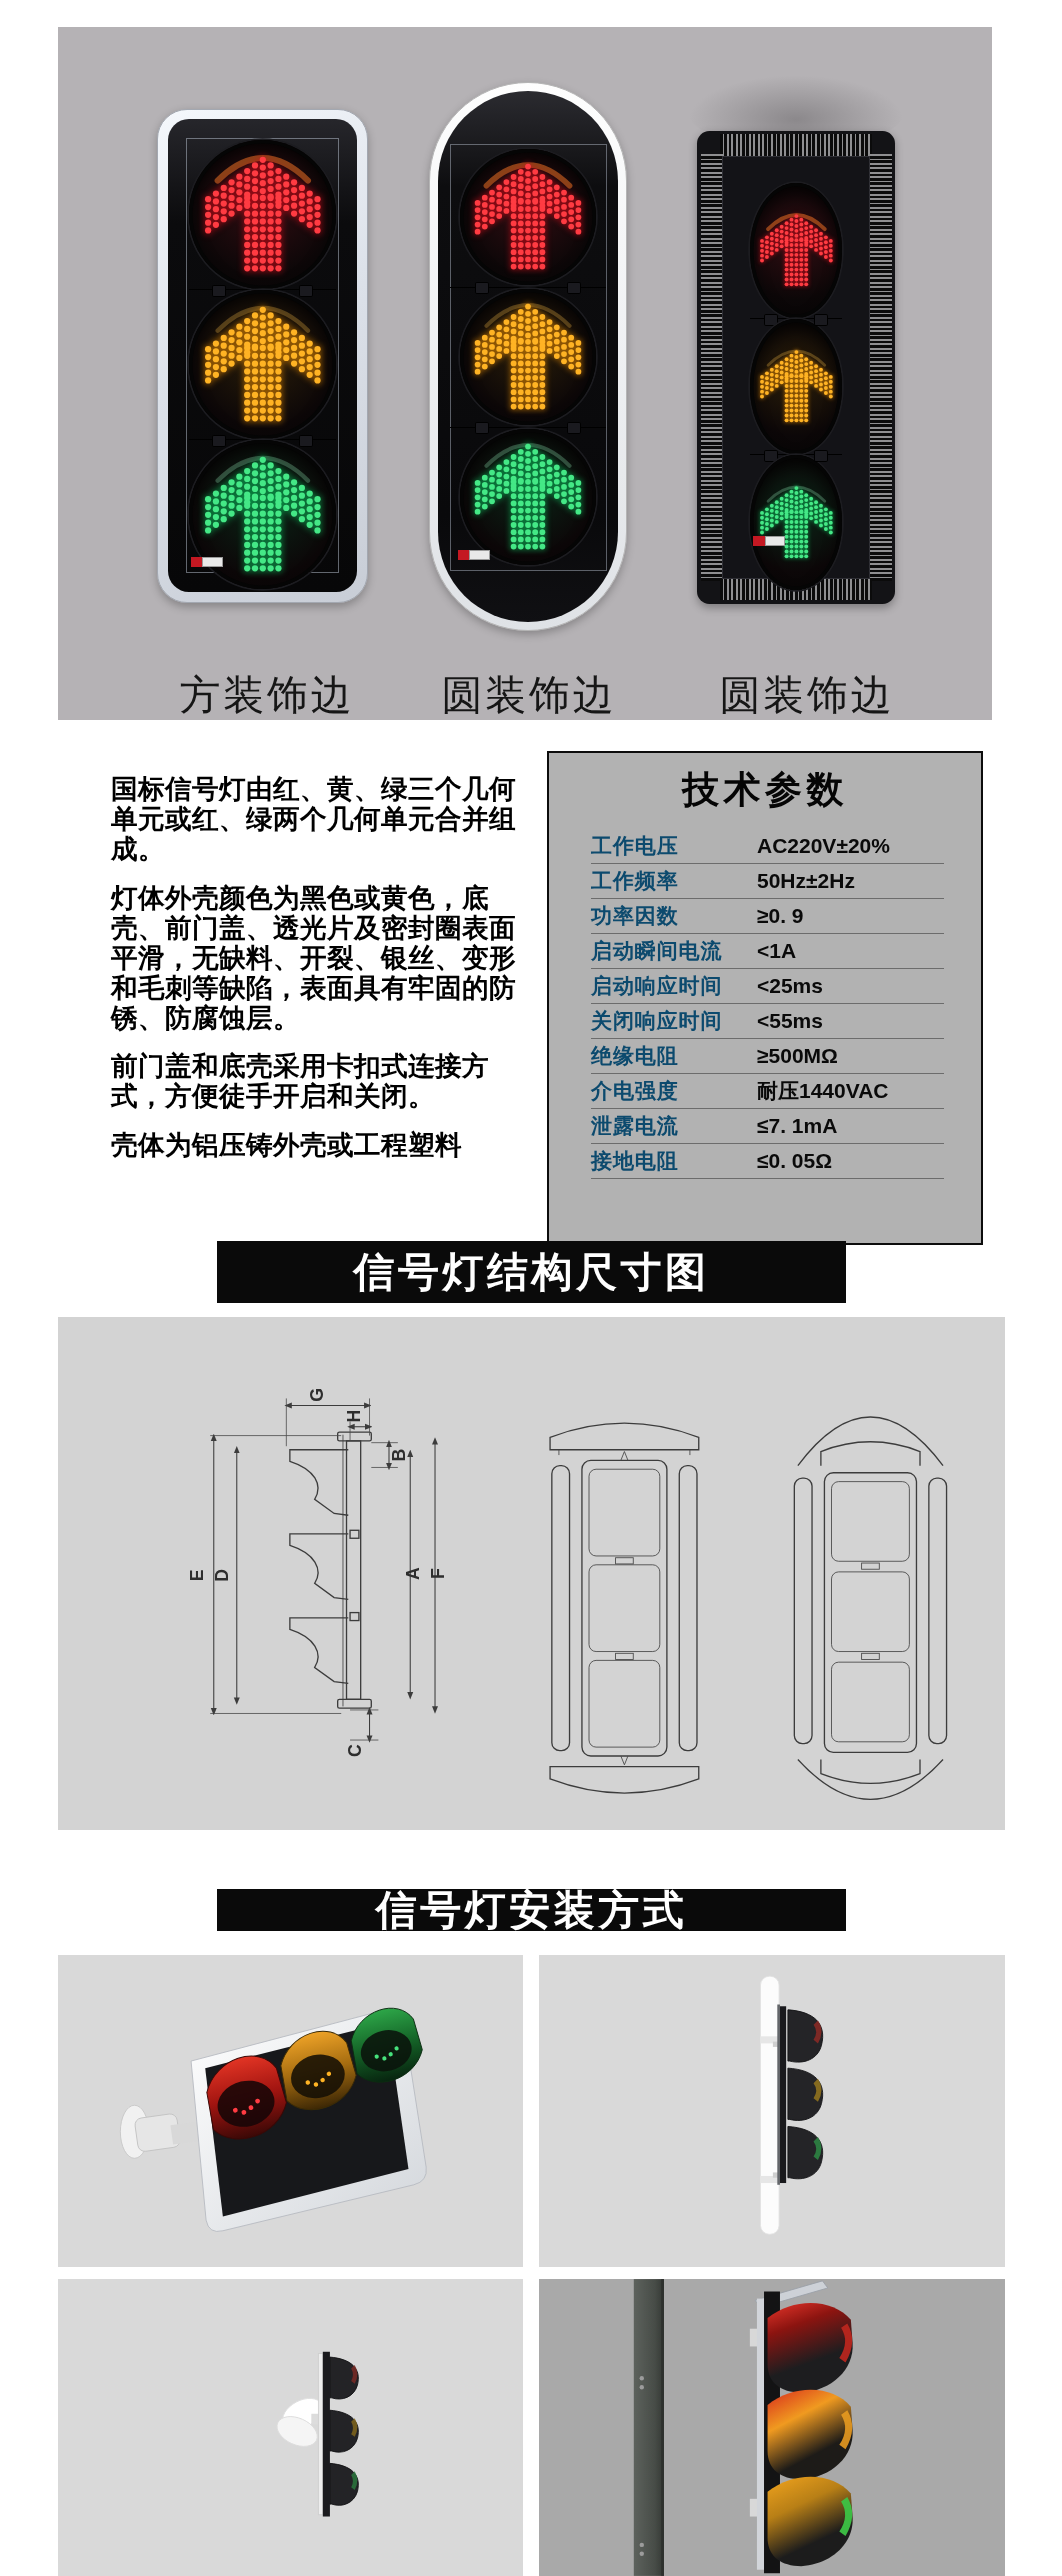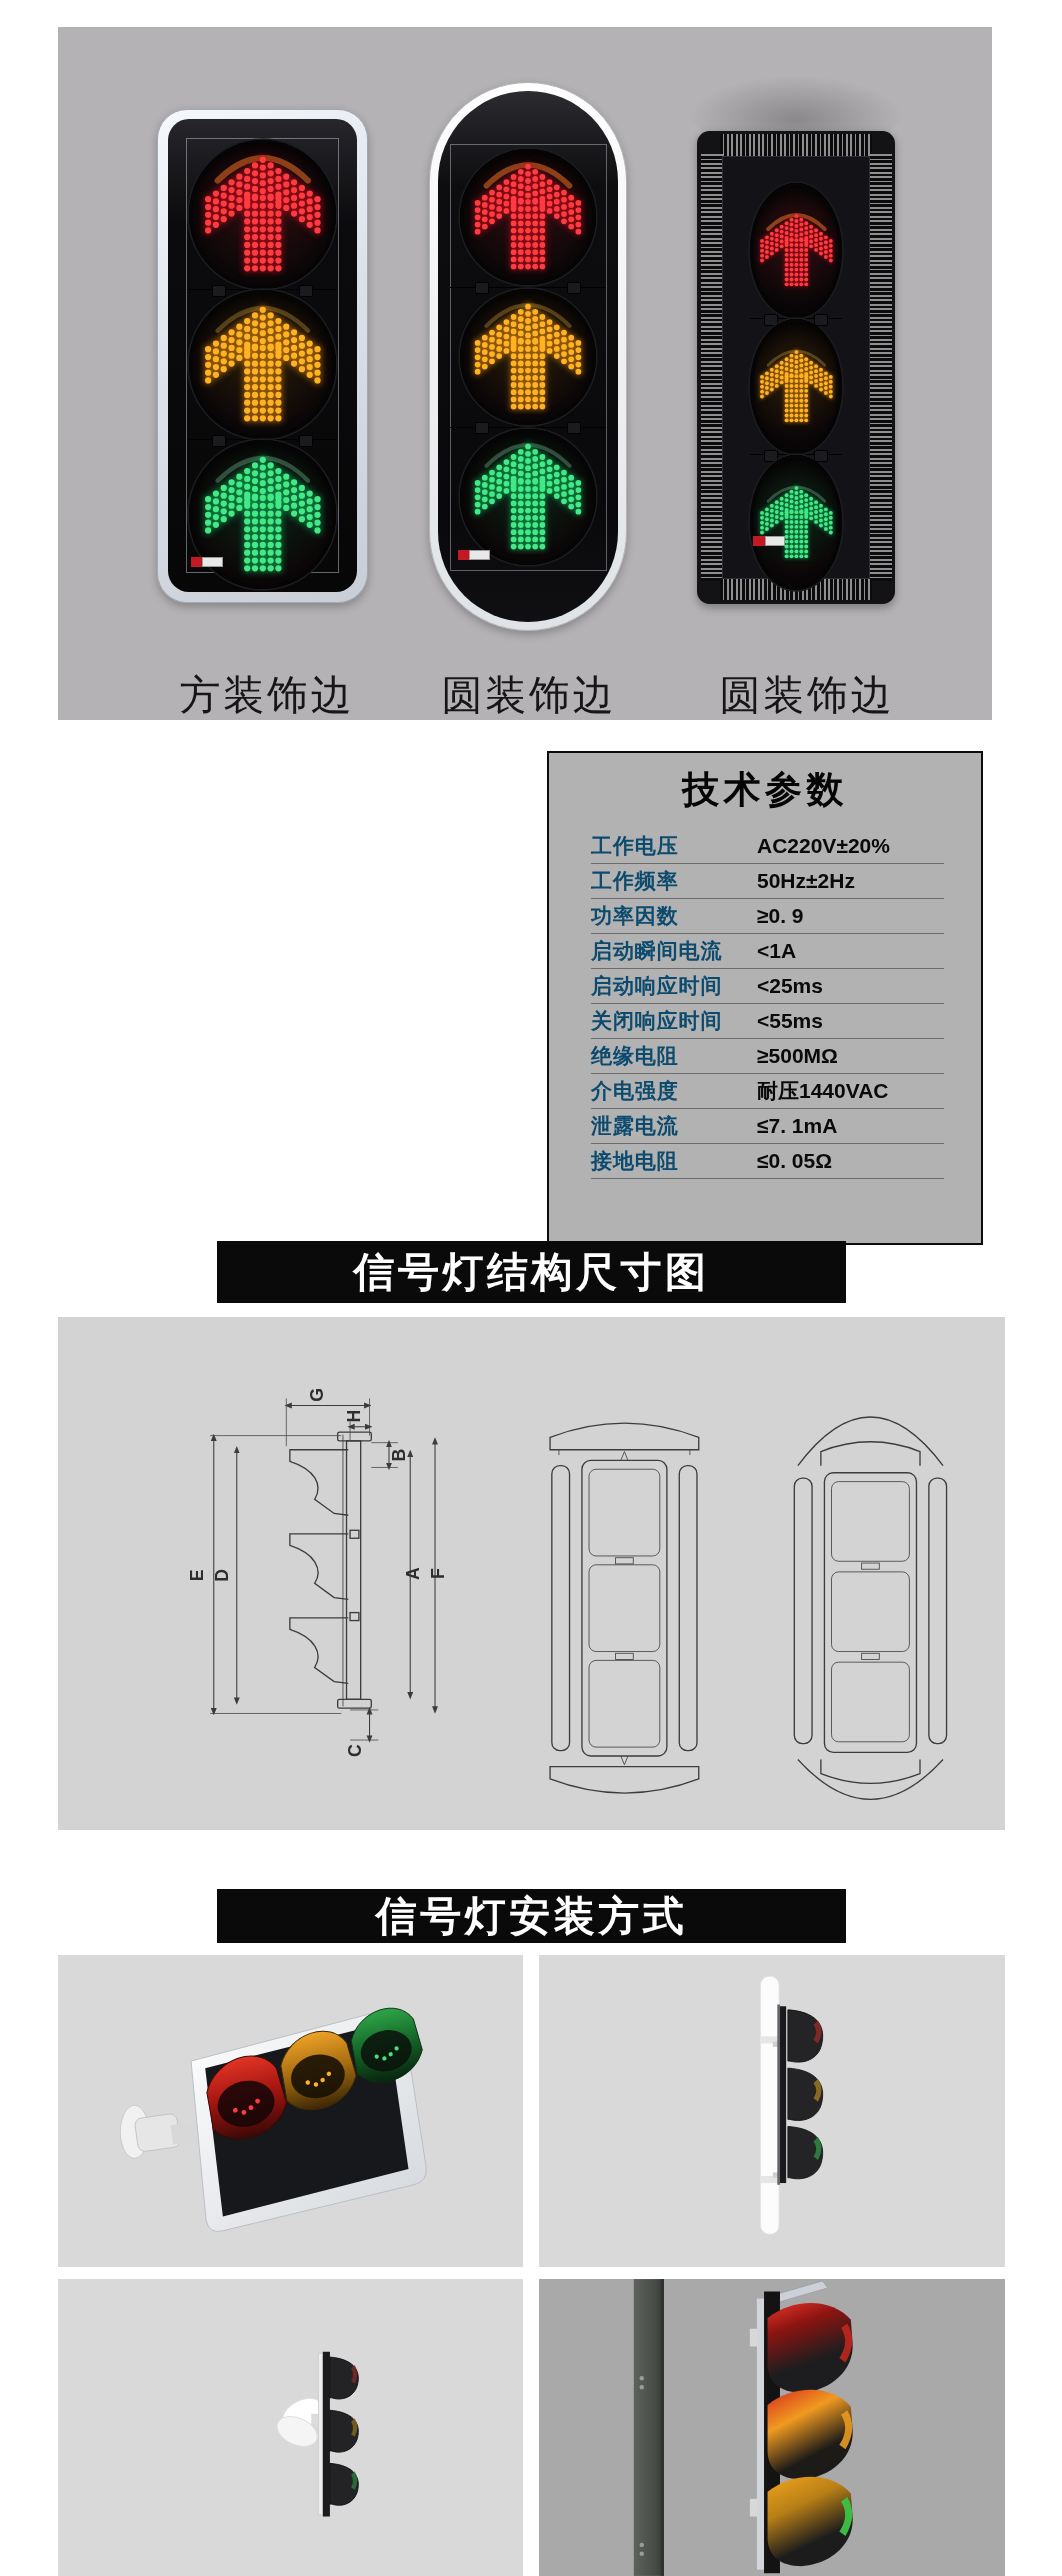--- a/index.html
+++ b/index.html
@@ -74,21 +74,21 @@
   .spec-title{margin-top:12.4px;text-align:center;font-size:37px;font-weight:700;letter-spacing:4.4px;color:#050505;}
   .spec-rows{position:absolute;left:0;right:0;top:76px;}
   .spec-row{height:35px;margin:0 37px 0 42px;display:flex;align-items:center;border-bottom:0.9px solid #6c6c6c;}
   .spec-label{width:166px;font-size:21px;font-weight:700;color:#0c4a6e;letter-spacing:0.9px;}
   .spec-value{font-size:21px;font-weight:700;color:#0a0a0a;text-align:center;}
 
   
   .banner{position:absolute;left:217px;width:629px;background:var(--banner_bg,#0a0a0a);
     display:flex;align-items:center;justify-content:center;}
   .banner-structure{top:1241px;height:62px;}
-  .banner-install{top:1889px;height:54px;text-align:right;}
+  .banner-install{top:1889px;height:42px;text-align:right;}
   .banner span{color:var(--banner_text,#ffffff);font-size:41px;font-weight:700;letter-spacing:3.5px;white-space:nowrap;}
 
   
   .dim-section{position:absolute;left:58px;top:1317px;width:947px;height:513px;background:var(--drawing_bg,#d3d3d3);}
   .dim-section svg{position:absolute;inset:0;}
   .dwg{stroke:#3c3c3c;stroke-width:1.5;fill:none;}
   .dwg-thin{stroke:#4a4a4a;stroke-width:1;fill:none;}
   .dim-line{stroke:#3c3c3c;stroke-width:1.2;marker-start:url(#arr);marker-end:url(#arr);}
   .ext-line{stroke:#4a4a4a;stroke-width:.9;}
   .dim-text{font:700 20px "Liberation Sans","DejaVu Sans",sans-serif;fill:#2e2e2e;}
@@ -1360,20 +1360,26 @@
             </div>
         </div>
       </div>
     </div>
 
     <div class="variant-label" style="left:209px">方装饰边</div>
     <div class="variant-label" style="left:471px">圆装饰边</div>
     <div class="variant-label" style="left:749px">圆装饰边</div>
   </div>
 
+  <div class="desc-block">
+    <p>国标信号灯由红、黄、绿三个几何单元或红、绿两个几何单元合并组成。</p>
+    <p>灯体外壳颜色为黑色或黄色，底壳、前门盖、透光片及密封圈表面平滑，无缺料、开裂、银丝、变形和毛刺等缺陷，表面具有牢固的防锈、防腐蚀层。</p>
+    <p>前门盖和底壳采用卡扣式连接方式，方便徒手开启和关闭。</p>
+    <p>壳体为铝压铸外壳或工程塑料</p>
+  </div>
 
   <div class="spec-table">
     <div class="spec-title">技术参数</div>
     <div class="spec-rows">
       <div class="spec-row">
           <span class="spec-label">工作电压</span>
           <span class="spec-value">AC220V±20%</span>
         </div>
       <div class="spec-row">
           <span class="spec-label">工作频率</span>

